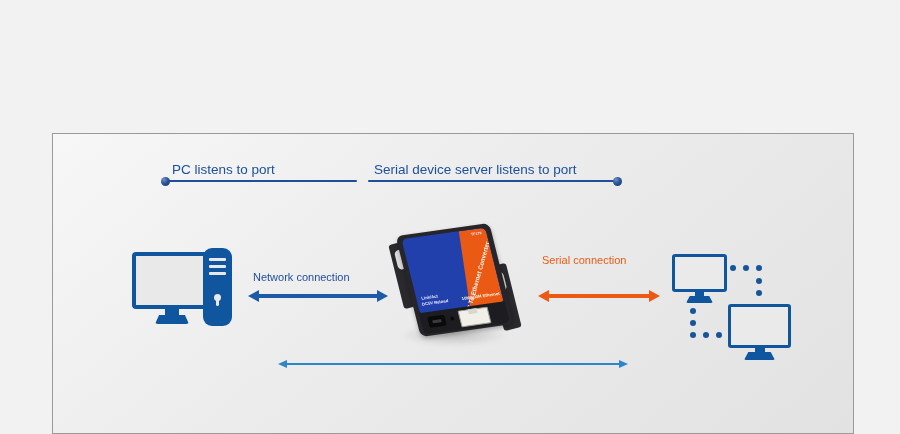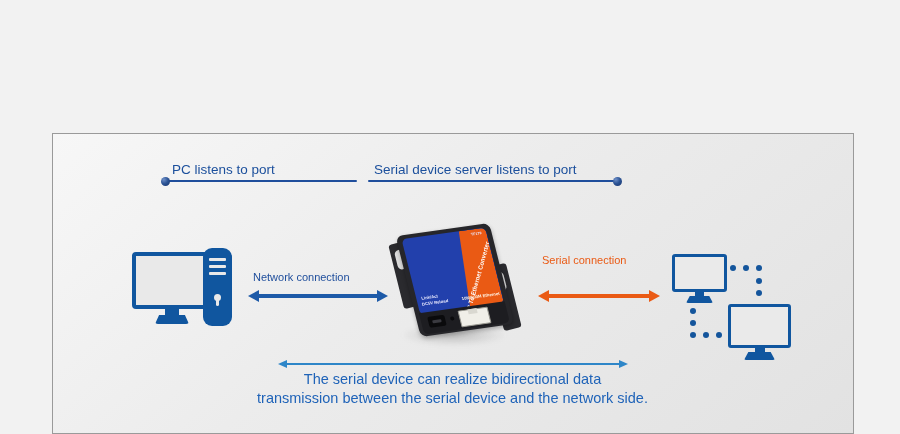--- a/index.html
+++ b/index.html
@@ -281,18 +281,14 @@
     <span class="shaft"></span>
     <span class="head r"></span>
   </div>
 
   <div id="arr-bottom">
     <span class="head l"></span>
     <span class="shaft"></span>
     <span class="head r"></span>
   </div>
 
-  <div id="caption">
-    <span class="l1">The serial device can realize bidirectional data</span>
-    <span class="l2">transmission between the serial device and the network side.</span>
-  </div>
 
 </div>
 
 </body></html>

